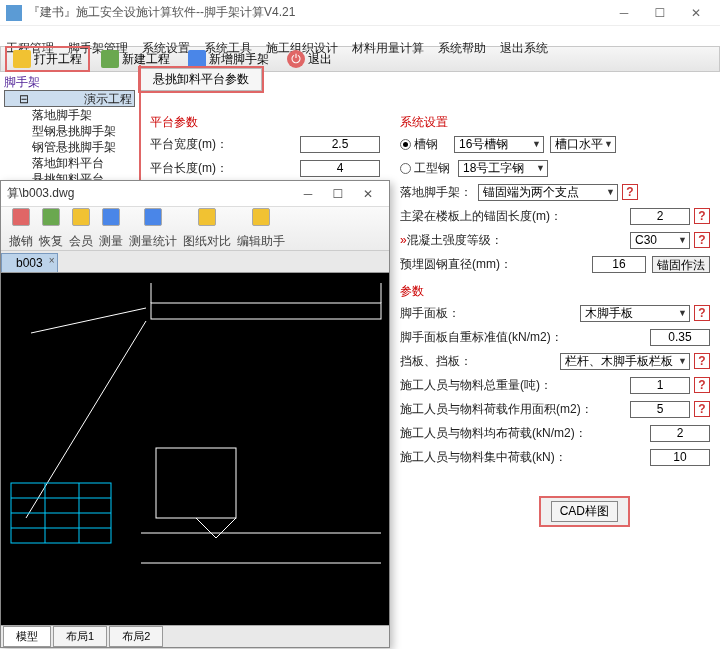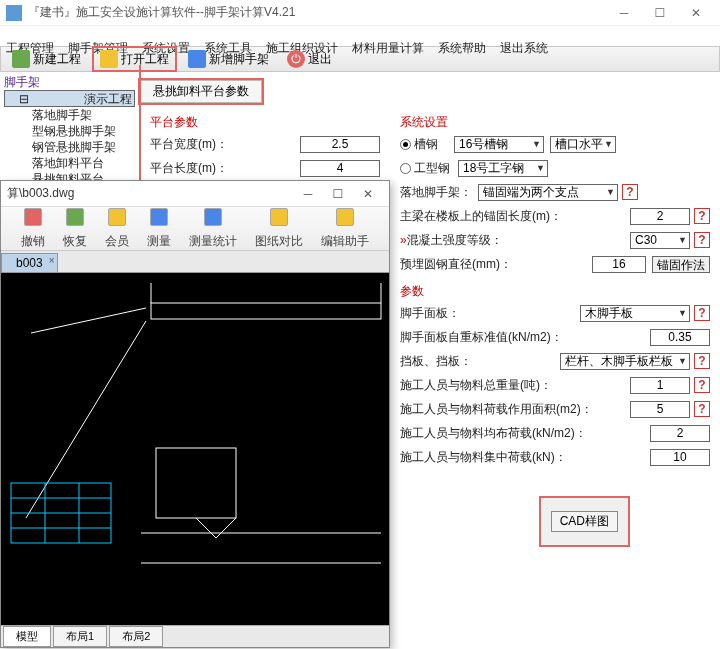--- a/index.html
+++ b/index.html
@@ -26,46 +26,46 @@
 .tbtn.highlight { border: 2px solid #e06666; }
 
 
 .tree { position: absolute; left: 0; top: 72px; width: 140px; border-right: 1px solid #ccc; padding: 2px 4px; line-height: 16px; color: #222; }
 .tree .root { color: #4c1d95; }
 .tree .child { padding-left: 14px; }
 .tree .sel { background: #cde; }
 .tree .gchild { padding-left: 28px; }
 
 
-.paramtab { position: absolute; left: 140px; top: 80px; border: 1px solid #bbb; padding: 2px 12px; background: #f6f6f6; outline: 2px solid #e06666; }
+.paramtab { position: absolute; left: 140px; top: 68px; border: 1px solid #bbb; padding: 2px 12px; background: #f6f6f6; outline: 2px solid #e06666; }
 
 
 .form { position: absolute; left: 140px; right: 0; top: 104px; padding: 6px 10px; }
 .section-title { color: #c00; margin: 4px 0 2px; }
 .row { display: flex; align-items: center; height: 22px; margin: 2px 0; }
 .lbl { color: #222; min-width: 0; }
 .inp { border: 1px solid #666; height: 17px; padding: 0 4px; text-align: center; background: #fff; }
 .sel { border: 1px solid #666; height: 17px; background: #fff; padding: 0 2px 0 4px; display:flex; align-items:center; justify-content:space-between; }
 .sel .arr { font-size: 9px; color: #333; }
 .help { width: 16px; height: 16px; border: 1px solid #c33; color: #c33; font-weight: bold; display:flex; align-items:center; justify-content:center; margin-left: 4px; background:#fff; }
 .radio { width: 11px; height: 11px; border: 1px solid #666; border-radius: 50%; margin-right: 3px; display:inline-flex; align-items:center; justify-content:center; }
 .radio.on::after { content:''; width:5px; height:5px; border-radius:50%; background:#000; }
 .redstroke { color: #c00; text-decoration: line-through; }
 
 
-.cadbtn { position:absolute; right: 90px; top: 496px; border: 2px solid #e06666; padding: 13px 10px; background: #f0f0f0; border-style: solid; }
+.cadbtn { position:absolute; right: 90px; top: 496px; border: 2px solid #e06666; padding: 3px 10px; background: #f0f0f0; border-style: solid; }
 .cadbtn .inner { border:1px solid #888; background: #f4f4f4; padding: 1px 8px; }
 
 
 .cadwin { position: absolute; left: 0; top: 180px; width: 390px; height: 468px; background: #fff; border: 1px solid #888; box-shadow: 3px 3px 8px rgba(0,0,0,.25); display:flex; flex-direction:column; }
 .cadwin .cadtitle { height: 26px; display:flex; align-items:center; padding:0 6px; border-bottom:1px solid #ddd; }
 .cadwin .cadtitle .t { flex:1; color:#333; }
 .cadwin .cadtitle .wb { width:30px; text-align:center; color:#555; }
 .cadtool { height: 44px; background: linear-gradient(#fafafa,#ececec); display:flex; align-items:center; gap: 6px; padding: 0 8px; border-bottom:1px solid #ccc; }
-.ctbtn { display:flex; flex-direction:column; align-items:center; gap:7px; font-size:11px; color:#444;margin-left:12px; }
+.ctbtn { display:flex; flex-direction:column; align-items:center; gap:7px; font-size:11px; color:#444; }
 .ctbtn .ci { width:18px; height:18px; border:1px solid #a8a8a8; background:#f1c232; border-radius:2px; }
 .ctbtn .ci.r { background:#e06666; }
 .ctbtn .ci.g { background:#6aa84f; }
 .ctbtn .ci.b { background:#4a86e8; }
 .cadtabs { height:22px; display:flex; align-items:flex-end; border-bottom:1px solid #999; background:#e9e9e9; }
 .ctab { padding: 2px 14px; background:#bcd3ea; border:1px solid #7a9abf; border-bottom:none; position:relative; }
 .ctab .x { position:absolute; right:2px; top:1px; font-size:10px; color:#555; }
 .cadview { flex:1; background:#000; position:relative; overflow:hidden; }
 .cadbottom { height:22px; background:#e9e9e9; border-top:1px solid #aaa; display:flex; align-items:flex-start; }
 .btab { padding: 2px 12px; border:1px solid #999; background:#f4f4f4; margin-left:2px; font-size:11px; }
@@ -91,27 +91,27 @@
   <span>脚手架管理</span>
   <span>系统设置</span>
   <span>系统工具</span>
   <span>施工组织设计</span>
   <span>材料用量计算</span>
   <span>系统帮助</span>
   <span>退出系统</span>
 </div>
 
 <div class="toolbar">
+  <div class="tbtn highlight">
+      <div class="ic open"></div>
+      <span>打开工程</span>
+    </div>
   <div class="tbtn">
       <div class="ic"></div>
       <span>新建工程</span>
-    </div>
-  <div class="tbtn highlight">
-      <div class="ic open"></div>
-      <span>打开工程</span>
     </div>
   <div class="tbtn">
       <div class="ic add"></div>
       <span>新增脚手架</span>
     </div>
   <div class="tbtn">
       <div class="ic exit">⏻</div>
       <span>退出</span>
     </div>
 </div>

